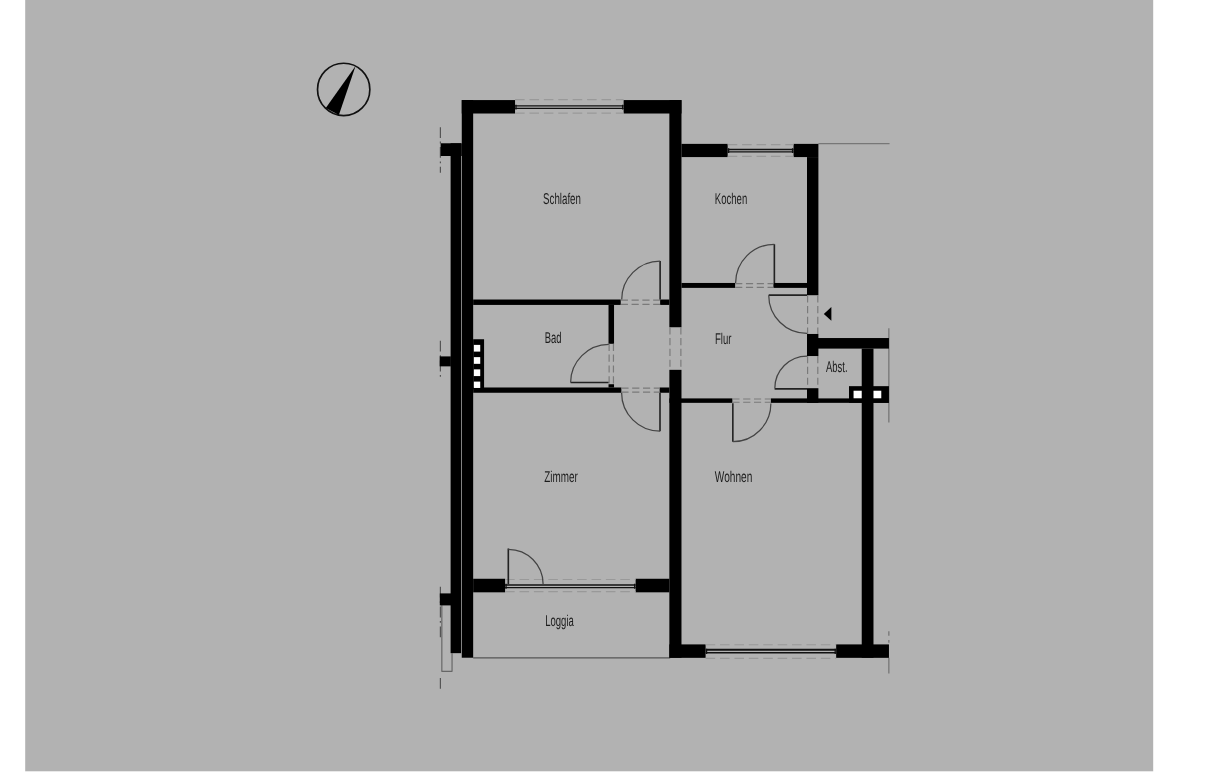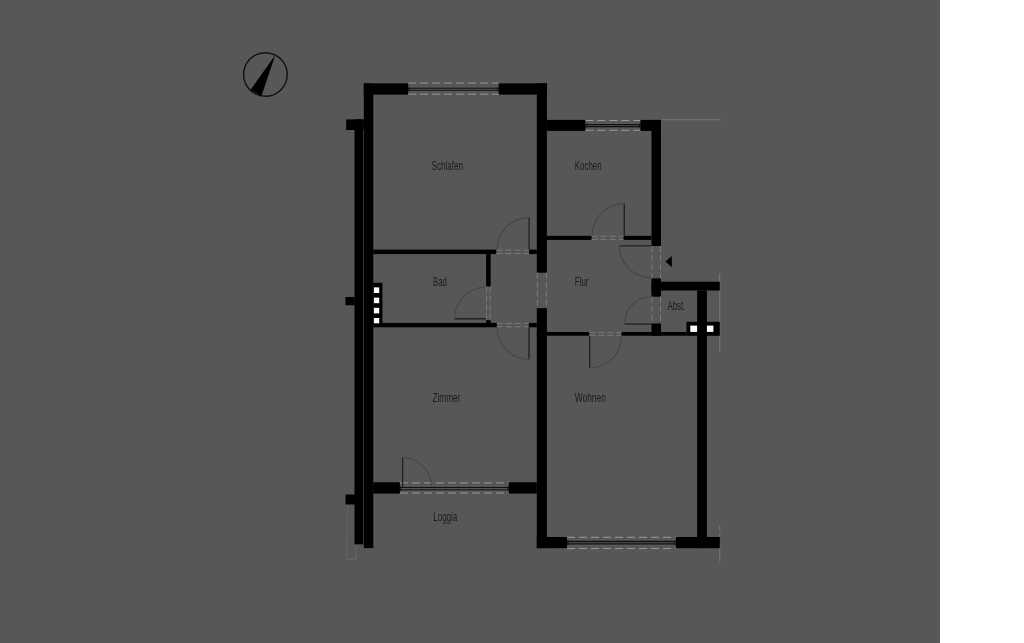--- a/index.html
+++ b/index.html
@@ -1,16 +1,16 @@
 <!DOCTYPE html>
 <html><head>
 <meta charset="utf-8">
 <style>
   html,body{margin:0;padding:0;background:#ffffff;}
-  #page{position:relative;width:940px;height:643px;background:#0369a1;overflow:hidden;filter:grayscale(1);}
+  #page{position:relative;width:940px;height:643px;background:#eab308;overflow:hidden;filter:grayscale(1);margin-left:21px;}
   svg{position:absolute;left:0;top:0;}
   text{font-family:"Liberation Sans", sans-serif;fill:#1c1c1c;}
 </style>
 </head>
 <body>
 <div id="page">
 <svg width="1024" height="643" viewBox="0 0 1024 643">
 
   <circle cx="265.4" cy="74.5" r="21.8" fill="none" stroke="#111" stroke-width="1.4"></circle>
   <polygon points="275.3,55.1 250.5,90.0 261.4,95.9" fill="#000"></polygon>

